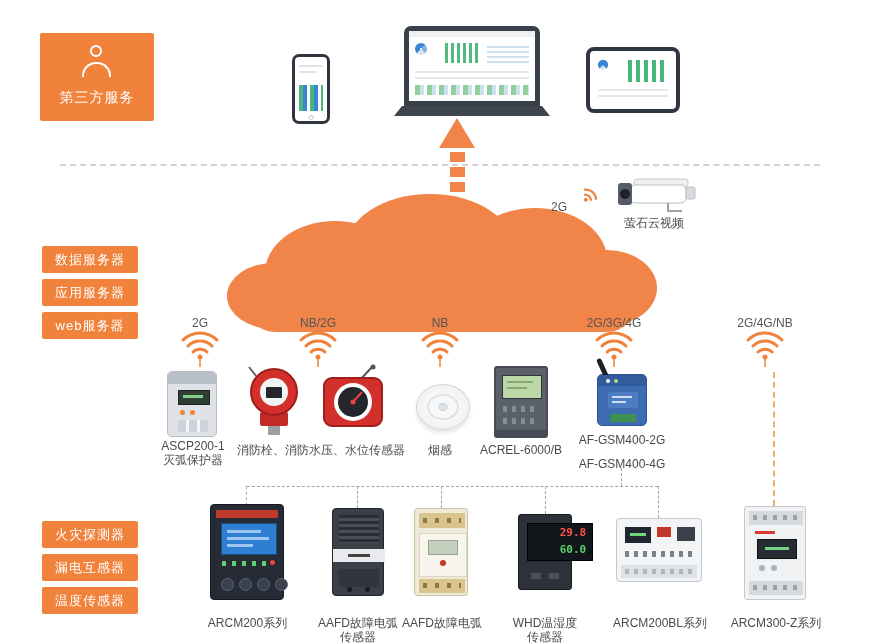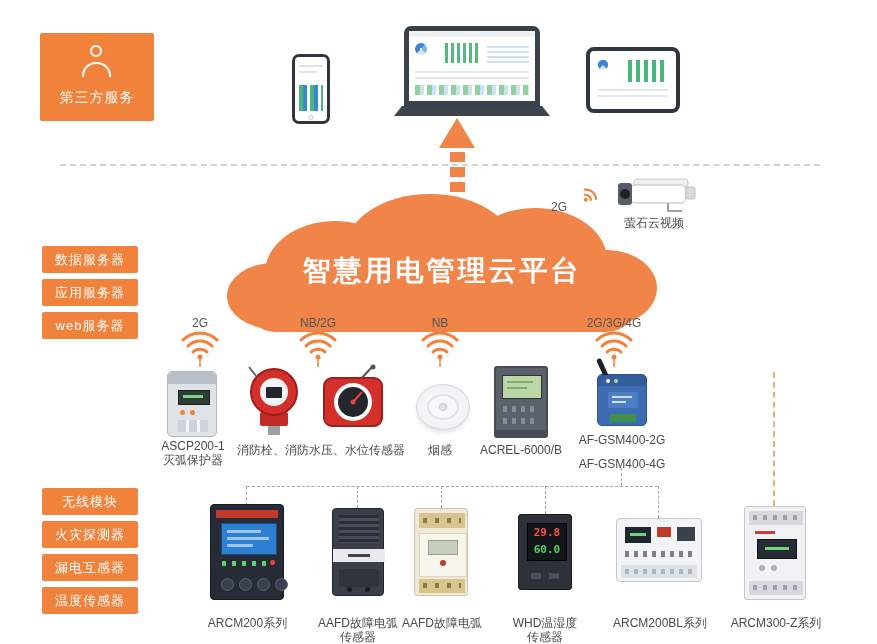--- a/index.html
+++ b/index.html
@@ -72,21 +72,20 @@
   <div class="abs" style="left:450px;top:182px;width:15px;height:10px;background:var(--cloud);"></div>
 
   <svg class="abs" style="left:215px;top:188px;" width="455" height="150" viewBox="0 0 455 150">
     <ellipse cx="120" cy="85" rx="70" ry="52" fill="#F08449"></ellipse>
     <ellipse cx="215" cy="62" rx="85" ry="56" fill="#F08449"></ellipse>
     <ellipse cx="320" cy="72" rx="72" ry="52" fill="#F08449"></ellipse>
     <ellipse cx="392" cy="100" rx="50" ry="38" fill="#F08449"></ellipse>
     <ellipse cx="58" cy="108" rx="46" ry="33" fill="#F08449"></ellipse>
     <rect x="28" y="78" width="396" height="66" rx="33" fill="#F08449"></rect>
   </svg>
-  <div class="abs" style="left:232px;top:252px;width:420px;text-align:center;color:#fff;font-size:28px;font-weight:bold;letter-spacing:3px;">智慧用电管理云平台</div>
 
   <svg class="abs" style="left:608px;top:174px;" width="92" height="40" viewBox="0 0 92 40">
     <rect x="26" y="5" width="54" height="8" rx="3" fill="#eef0f2" stroke="#c4cad0"></rect>
     <rect x="22" y="11" width="56" height="18" rx="5" fill="#ffffff" stroke="#b9c0c6"></rect>
     <rect x="10" y="9" width="14" height="22" rx="3" fill="#565d66"></rect>
     <circle cx="17" cy="20" r="5" fill="#1e2126"></circle>
     <rect x="78" y="13" width="9" height="12" rx="2" fill="#d7dbdf" stroke="#b9c0c6"></rect>
     <path d="M60 29 L60 37 L74 37" stroke="#9aa1a8" fill="none" stroke-width="2"></path>
   </svg>
   <svg class="abs" style="left:576px;top:186px;transform:rotate(40deg);" width="26" height="20" viewBox="0 0 44 36">
@@ -144,20 +143,32 @@
     <svg width="44" height="36" viewBox="0 0 44 36">
       <g fill="none" stroke="#F0823C" stroke-width="3" stroke-linecap="round">
         <path d="M15 21 A10 10 0 0 1 29 21"></path>
           <path d="M10 15 A17 17 0 0 1 34 15"></path>
           <path d="M5 9 A24 24 0 0 1 39 9"></path>
       </g>
       <circle cx="22" cy="26" r="2.5" fill="#F0823C"></circle>
         <line x1="22" y1="26" x2="22" y2="36" stroke="#F0823C" stroke-width="1.5"></line>
     </svg>
   </div>
+  <div class="ant" style="left:723px;">
+    <span class="ant-label">2G/4G/NB</span>
+    <svg width="44" height="36" viewBox="0 0 44 36">
+      <g fill="none" stroke="#F0823C" stroke-width="3" stroke-linecap="round">
+        <path d="M15 21 A10 10 0 0 1 29 21"></path>
+          <path d="M10 15 A17 17 0 0 1 34 15"></path>
+          <path d="M5 9 A24 24 0 0 1 39 9"></path>
+      </g>
+      <circle cx="22" cy="26" r="2.5" fill="#F0823C"></circle>
+        <line x1="22" y1="26" x2="22" y2="36" stroke="#F0823C" stroke-width="1.5"></line>
+    </svg>
+  </div>
 
   <div class="abs dev" style="left:167px;top:371px;width:50px;height:66px;background:#dfe3e8;border:1px solid #b4bac2;border-radius:5px;">
     <div class="abs" style="left:0;top:0;right:0;height:12px;background:#b9bfc9;border-radius:5px 5px 0 0;"></div>
     <div class="abs" style="left:10px;top:18px;width:30px;height:13px;background:#2e3e33;border:1px solid #222;">
       <div class="abs" style="left:4px;top:4px;width:20px;height:3px;background:#7fd08a;"></div>
     </div>
     <div class="abs donut" style="left:12px;top:38px;width:5px;height:5px;background:#f08432;"></div>
     <div class="abs donut" style="left:22px;top:38px;width:5px;height:5px;background:#f08432;"></div>
     <div class="abs" style="left:10px;top:48px;width:30px;height:12px;background:repeating-linear-gradient(90deg,#cdd3da 0 8px,#f4f6f8 8px 11px);"></div>
   </div>
@@ -218,21 +229,20 @@
 
   <div class="abs dash-h" style="left:247px;top:486px;width:411px;"></div>
   <div class="abs dash-v" style="left:621px;top:468px;height:18px;"></div>
   <div class="abs dash-v" style="left:246px;top:486px;height:20px;"></div>
   <div class="abs dash-v" style="left:357px;top:486px;height:22px;"></div>
   <div class="abs dash-v" style="left:441px;top:486px;height:22px;"></div>
   <div class="abs dash-v" style="left:545px;top:486px;height:28px;"></div>
   <div class="abs dash-v" style="left:658px;top:486px;height:32px;"></div>
   <div class="abs dash-v-o" style="left:773px;top:372px;height:134px;"></div>
 
-  <div class="abs obox" style="left:42px;top:488px;width:96px;height:27px;">无线模块</div>
   <div class="abs obox" style="left:42px;top:521px;width:96px;height:27px;">火灾探测器</div>
   <div class="abs obox" style="left:42px;top:587px;width:96px;height:27px;">温度传感器</div>
   <div class="abs obox" style="left:42px;top:554px;width:96px;height:27px;">漏电互感器</div>
 
   <div class="abs dev" style="left:210px;top:504px;width:74px;height:96px;background:#262b36;border:1px solid #141820;border-radius:4px;">
     <div class="abs" style="left:5px;top:5px;right:5px;height:8px;background:#c0392b;border-radius:1px;"></div>
     <div class="abs" style="left:10px;top:18px;width:54px;height:30px;background:#2e7fd2;border:1px solid #174e86;">
       <div class="abs" style="left:5px;top:6px;width:34px;height:3px;background:#9cc6ee;"></div>
       <div class="abs" style="left:5px;top:13px;width:42px;height:3px;background:#9cc6ee;"></div>
       <div class="abs" style="left:5px;top:20px;width:26px;height:3px;background:#9cc6ee;"></div>
@@ -264,21 +274,21 @@
     <div class="abs" style="left:4px;top:24px;width:46px;height:42px;background:#f8f5ec;border:1px solid #ddd6c0;">
       <div style="width:28px;height:13px;background:#c5cfbe;border:1px solid #99a390;margin:6px auto 5px;"></div>
       <div class="donut" style="width:6px;height:6px;background:#c0392b;margin:0 auto;"></div>
     </div>
     <div class="abs" style="left:4px;top:70px;width:46px;height:14px;background:#d8c48c;">
       <div style="margin:4px 4px 0;height:5px;background:repeating-linear-gradient(90deg,#8a7948 0 4px,transparent 4px 12px);"></div>
     </div>
   </div>
 
   <div class="abs dev" style="left:518px;top:514px;width:54px;height:76px;background:#2c313a;border:1px solid #171b21;border-radius:3px;">
-    <div class="abs" style="left:8px;top:8px;width:38px;height:36px;background:#121519;border:1px solid #000;text-align:center;font-family:'DejaVu Sans Mono',monospace;font-weight:bold;font-size:11px;line-height:17px;">
+    <div class="abs" style="left:8px;top:8px;width:38px;height:36px;background:#121519;border:1px solid #000;text-align:center;font-family:'DejaVu Sans Mono',monospace;font-weight:bold;font-size:11px;line-height:17px;padding-left:26px;">
       <div style="color:#ff5348;">29.8</div>
       <div style="color:#57d06a;">60.0</div>
     </div>
     <div class="abs" style="left:12px;bottom:10px;width:10px;height:6px;background:#4a515c;"></div>
     <div class="abs" style="left:30px;bottom:10px;width:10px;height:6px;background:#4a515c;"></div>
   </div>
 
   <div class="abs dev" style="left:616px;top:518px;width:86px;height:64px;background:#f2f4f6;border:1px solid #c2c8cf;border-radius:4px;">
     <div class="abs" style="left:8px;top:8px;width:26px;height:16px;background:#1f2630;">
       <div style="width:16px;height:3px;background:#6fd37f;margin:6px auto 0;"></div>

